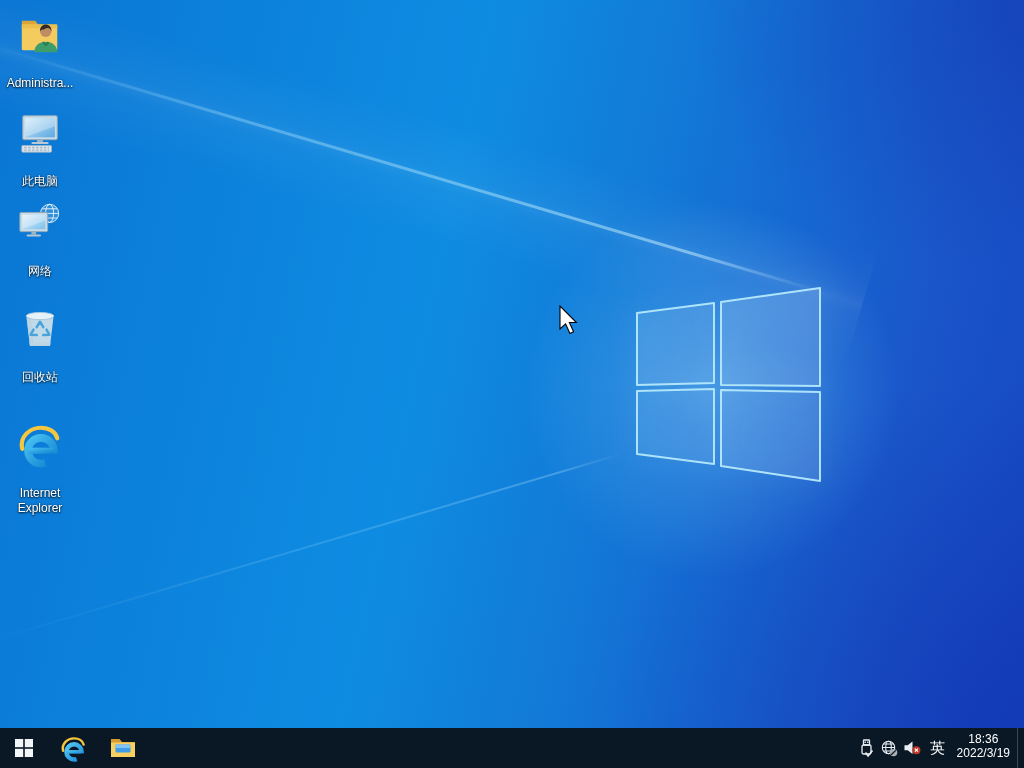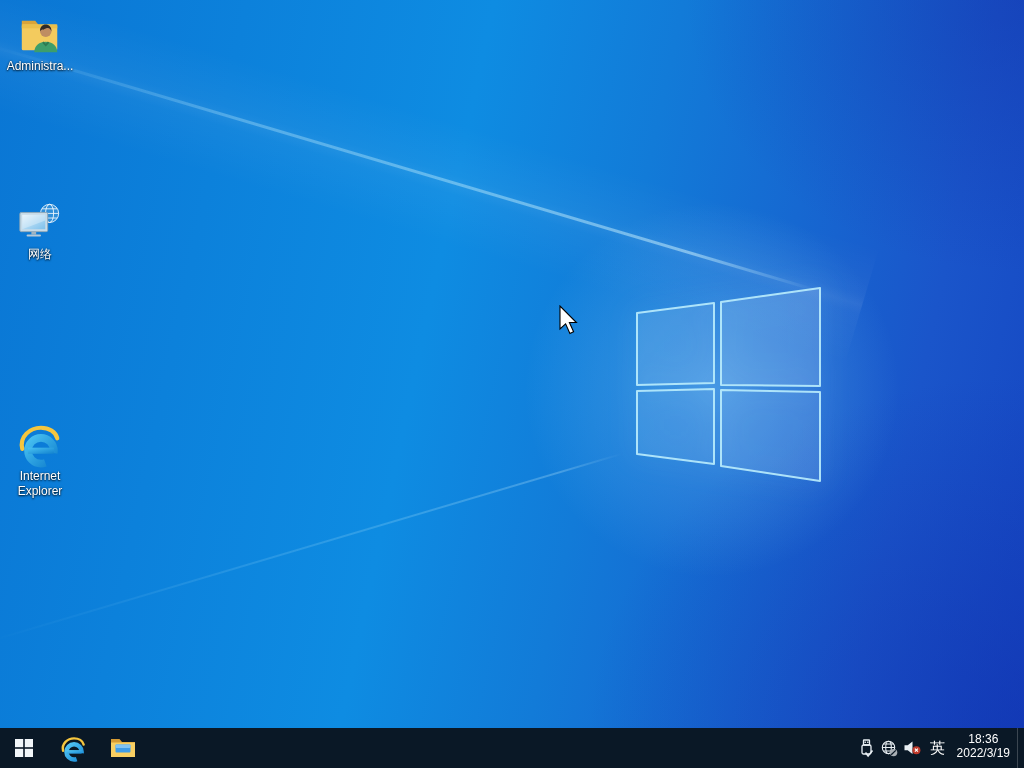--- a/index.html
+++ b/index.html
@@ -20,21 +20,21 @@
   .beam-line1{left:-10px;top:44px;width:862px;height:2.5px;transform:rotate(16.5deg);filter:blur(.4px);
     background:linear-gradient(to right,rgba(190,238,255,0),rgba(190,238,255,.32) 30%,rgba(210,246,255,.5) 85%,rgba(210,246,255,0));}
   .beam-line2{left:-10px;top:640px;width:660px;height:2px;transform:rotate(-16.5deg);filter:blur(.5px);
     background:linear-gradient(to right,rgba(190,238,255,0),rgba(190,238,255,.14) 40%,rgba(210,246,255,.26) 90%,rgba(210,246,255,0));}
   .winlogo{position:absolute;left:0;top:0;width:1024px;height:728px;pointer-events:none;
     filter:drop-shadow(0 0 14px rgba(160,228,255,.35));}
 
   
   .dicon{position:absolute;left:1px;width:78px;display:flex;flex-direction:column;align-items:center;cursor:default;}
   .dicon .art{width:46px;height:46px;flex:0 0 auto;}
-  .dlabel{margin-top:1px;max-width:76px;color:#fff;font-size:12px;line-height:15px;text-align:center;
+  .dlabel{margin-top:18px;max-width:76px;color:#fff;font-size:12px;line-height:15px;text-align:center;
     text-shadow:0 1px 2px rgba(0,0,0,.85),0 0 2px rgba(0,0,0,.55);word-wrap:break-word;}
 
   .cursor{position:absolute;left:559px;top:305px;width:19px;height:30px;pointer-events:none;}
 
   
   .taskbar{position:absolute;left:0;bottom:0;width:1024px;height:40px;background:#0a1826;display:flex;align-items:stretch;}
   .tbtn{width:48px;height:40px;border:0;margin:0;padding:0;background:transparent;display:flex;align-items:center;justify-content:center;cursor:pointer;}
   .tray{position:absolute;right:0;top:0;height:40px;display:flex;align-items:stretch;}
   .trayit{width:23px;display:flex;align-items:center;justify-content:center;cursor:pointer;}
   .ime{width:28px;display:flex;align-items:center;justify-content:center;color:#fff;font-size:15px;cursor:pointer;}
@@ -66,20 +66,38 @@
         <rect x="5" y="13" width="37" height="27" rx="1.5" fill="#f3cb5e"></rect>
         <rect x="5" y="13" width="37" height="4" fill="#eabf4b"></rect>
         <circle cx="30" cy="20" r="6" fill="#bf8d62"></circle>
         <path d="M24 20c0-4.5 2.6-7 6-7s6 2.5 6 7c-1.2-2.2-2.2-3.2-3.7-3.2-1.2 0-3.6.6-4.6 1.6-1-.4-2.6.1-3.7 1.6z" fill="#2f2b28"></path>
         <path d="M18 42c0-7 5.5-11 12-11s12 4 12 11z" fill="#3d9e6b"></path>
         <path d="M27 31.5l3 3 3-3" stroke="#2d7a52" stroke-width="2" fill="none"></path>
       </svg>
       <div class="dlabel">Administra...</div>
     </div>
 
+    <div class="dicon" style="top:110px">
+      <svg class="art" viewBox="0 0 48 48">
+        <defs>
+          <linearGradient id="scrA" x1="0" y1="0" x2="1" y2="1">
+            <stop offset="0" stop-color="#cfeafa"></stop>
+              <stop offset="1" stop-color="#5aa8e0"></stop>
+          </linearGradient>
+        </defs>
+        <rect x="6" y="6" width="36" height="25" rx="1.5" fill="#c7dbe8" stroke="#8fa8b8" stroke-width="1"></rect>
+        <rect x="8.5" y="8.5" width="31" height="20" fill="url(#scrA)"></rect>
+        <path d="M8.5 8.5h31v8.5l-31 11.5z" fill="rgba(255,255,255,0.3)"></path>
+        <rect x="21" y="31" width="6" height="3" fill="#9fb4c2"></rect>
+        <rect x="15" y="33.5" width="18" height="2" rx="1" fill="#b7c9d6"></rect>
+        <rect x="5" y="37" width="31" height="7" rx="1" fill="#dae5ed" stroke="#9fb4c2" stroke-width="0.8"></rect>
+        <path stroke="#a9bcc9" stroke-width="1.7" stroke-dasharray="2.6 1.5" d="M7.5 39.2h26M7.5 42h26"></path>
+      </svg>
+      <div class="dlabel">此电脑</div>
+    </div>
 
     <div class="dicon" style="top:200px">
       <svg class="art" viewBox="0 0 48 48">
         <defs>
           <linearGradient id="scrB" x1="0" y1="0" x2="1" y2="1">
             <stop offset="0" stop-color="#dff0fa"></stop>
               <stop offset="1" stop-color="#7cc0ec"></stop>
           </linearGradient>
         </defs>
         <circle cx="34" cy="14" r="9.5" fill="#2f8fd9"></circle>
@@ -90,20 +108,34 @@
         </g>
         <rect x="3" y="13" width="29" height="20" rx="1.5" fill="#c7dbe8" stroke="#8fa8b8" stroke-width="1"></rect>
         <rect x="5.5" y="15.5" width="24" height="15" fill="url(#scrB)"></rect>
         <path d="M5.5 15.5h24v6l-24 9z" fill="rgba(255,255,255,0.3)"></path>
         <rect x="15" y="33" width="5" height="3" fill="#9fb4c2"></rect>
         <rect x="10" y="36" width="15" height="2" rx="1" fill="#b7c9d6"></rect>
       </svg>
       <div class="dlabel">网络</div>
     </div>
 
+    <div class="dicon" style="top:306px">
+      <svg class="art" viewBox="0 0 48 48">
+        <path d="M10 12l3.5 29.5h21L38 12c-4.5 2.5-23.5 2.5-28 0z" fill="#cfe1ec" fill-opacity=".93"></path>
+        <path d="M10 12l3.5 29.5h4.2L14.6 13.4z" fill="#b9d2e2" opacity=".85"></path>
+        <path d="M13.1 38l.4 3.5h21l.4-3.5z" fill="#bed5e3"></path>
+        <ellipse cx="24" cy="10.5" rx="14.5" ry="3.8" fill="#e5f2f9" stroke="#a9c6d6" stroke-width="1"></ellipse>
+        <g stroke="#4aa3d8" stroke-width="2.6" fill="none" stroke-linecap="round" stroke-linejoin="round">
+          <path d="M20.6 22l3.4-5.6 3.4 5.6"></path>
+          <path d="M30.8 24.6l3 5.4-6.4.2"></path>
+          <path d="M17.2 24.6l-3 5.4 6.4.2"></path>
+        </g>
+      </svg>
+      <div class="dlabel">回收站</div>
+    </div>
 
     <div class="dicon" style="top:422px">
       <svg class="art" viewBox="0 0 48 48">
         <defs>
           <linearGradient id="iegA" x1="0" y1="0" x2="1" y2="1">
             <stop offset="0" stop-color="#49c2f2"></stop>
               <stop offset="1" stop-color="#1282cf"></stop>
           </linearGradient>
         </defs>
         <circle cx="25" cy="30" r="13.5" fill="none" stroke="url(#iegA)" stroke-width="8" stroke-dasharray="70.8 14" stroke-dashoffset="68.4"></circle>

